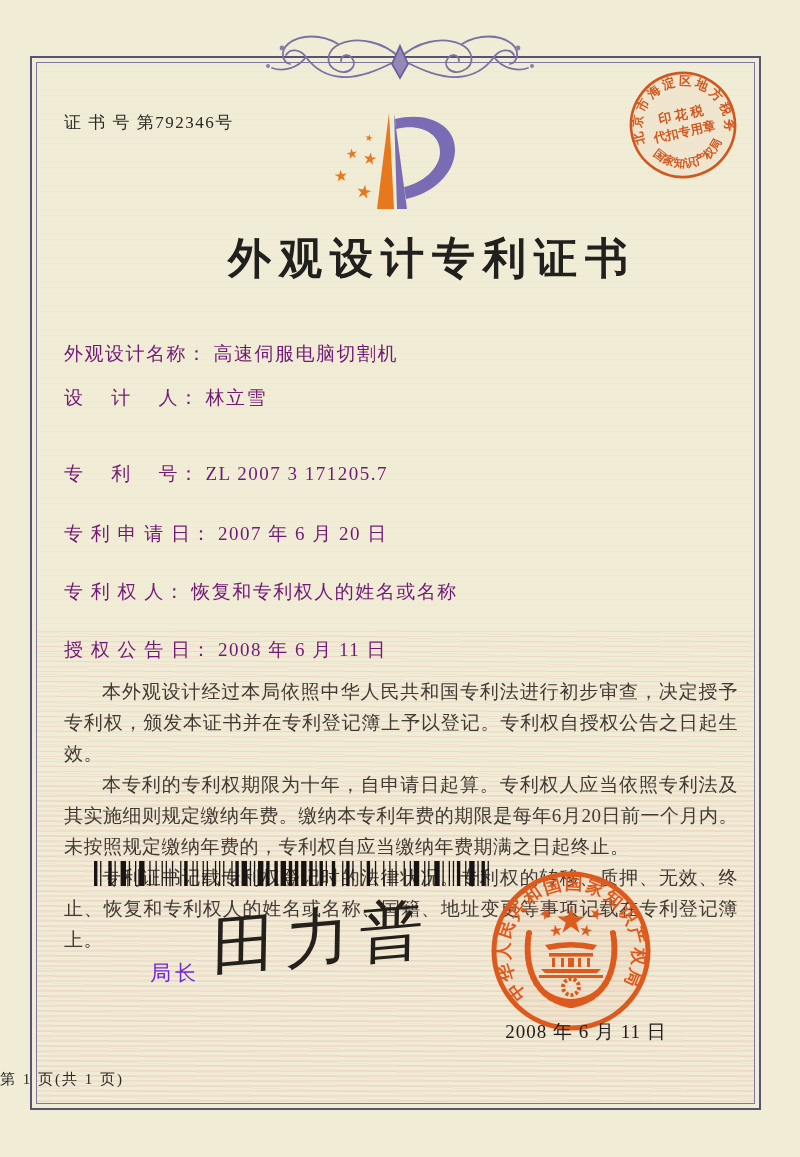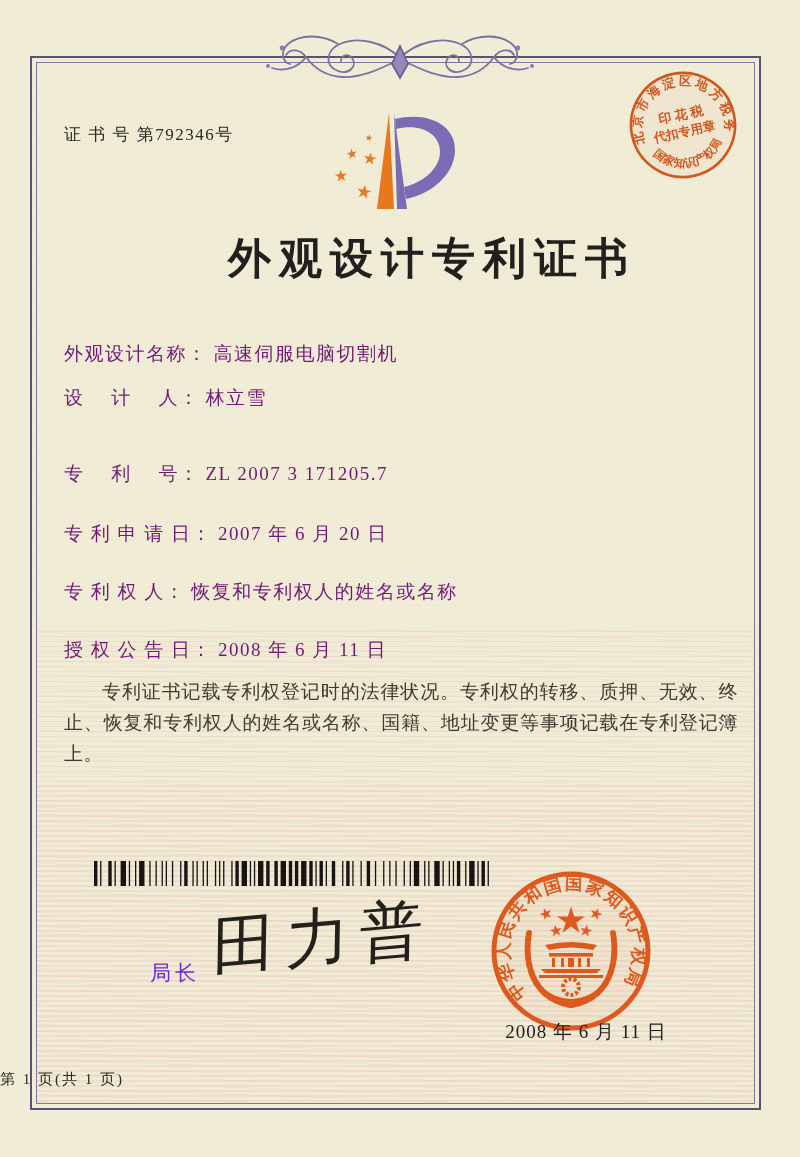--- a/index.html
+++ b/index.html
@@ -24,21 +24,21 @@
     left:37px;top:630px;width:717px;height:472px;pointer-events:none;
     background:
       repeating-linear-gradient(0deg, rgba(213,120,125,0.12) 0 1.5px, rgba(255,255,255,0) 1.5px 5px),
       repeating-linear-gradient(2deg, rgba(213,120,125,0.07) 0 1px, rgba(255,255,255,0) 1px 7px);
   }
   .texture-high{
     left:37px;top:59px;width:717px;height:571px;pointer-events:none;
     background:repeating-linear-gradient(0deg, rgba(205,180,150,0.05) 0 1px, rgba(255,255,255,0) 1px 6px);
   }
   .cert-number{
-    left:64px;top:111px;font-size:17px;letter-spacing:1.5px;color:#2c2824;margin-top:12px;
+    left:64px;top:111px;font-size:17px;letter-spacing:1.5px;color:#2c2824;
   }
   .title{
     left:0;top:230px;width:800px;text-align:center;
     font-size:43px;font-weight:bold;letter-spacing:8px;padding-left:24px;
     box-sizing:border-box;color:#21201e;margin-left:20px;
   }
   .field-row{left:64px;width:680px;font-size:19px;color:#701a75;letter-spacing:1.5px;white-space:nowrap;}
   .field-row .fv{margin-left:6px;}
   .f1{top:341px}.f2{top:385px}.f3{top:461px}.f4{top:521px}.f5{top:579px}.f6{top:637px}
   .body-text{
@@ -145,20 +145,22 @@
   <span>专 利 申 请 日：</span><span class="fv">2007 年 6 月 20 日</span>
 </div>
 <div class="abs field-row f5">
   <span>专 利 权 人：</span><span class="fv">恢复和专利权人的姓名或名称</span>
 </div>
 <div class="abs field-row f6">
   <span>授 权 公 告 日：</span><span class="fv">2008 年 6 月 11 日</span>
 </div>
 
 <div class="abs body-text">
+  <p>本外观设计经过本局依照中华人民共和国专利法进行初步审查，决定授予专利权，颁发本证书并在专利登记簿上予以登记。专利权自授权公告之日起生效。</p>
+  <p>本专利的专利权期限为十年，自申请日起算。专利权人应当依照专利法及其实施细则规定缴纳年费。缴纳本专利年费的期限是每年6月20日前一个月内。未按照规定缴纳年费的，专利权自应当缴纳年费期满之日起终止。</p>
   <p>专利证书记载专利权登记时的法律状况。专利权的转移、质押、无效、终止、恢复和专利权人的姓名或名称、国籍、地址变更等事项记载在专利登记簿上。</p>
 </div>
 
 <svg class="abs" style="left:94px;top:861px;" width="398" height="26" viewBox="0 0 398 26">
     <rect x="0.0" y="0" width="3.4" height="25" fill="#181413"></rect>
     <rect x="6.1" y="0" width="1.3" height="25" fill="#181413"></rect>
     <rect x="14.3" y="0" width="3.4" height="25" fill="#181413"></rect>
     <rect x="20.5" y="0" width="1.3" height="25" fill="#181413"></rect>
     <rect x="26.6" y="0" width="5.4" height="25" fill="#181413"></rect>
     <rect x="34.8" y="0" width="1.3" height="25" fill="#181413"></rect>

